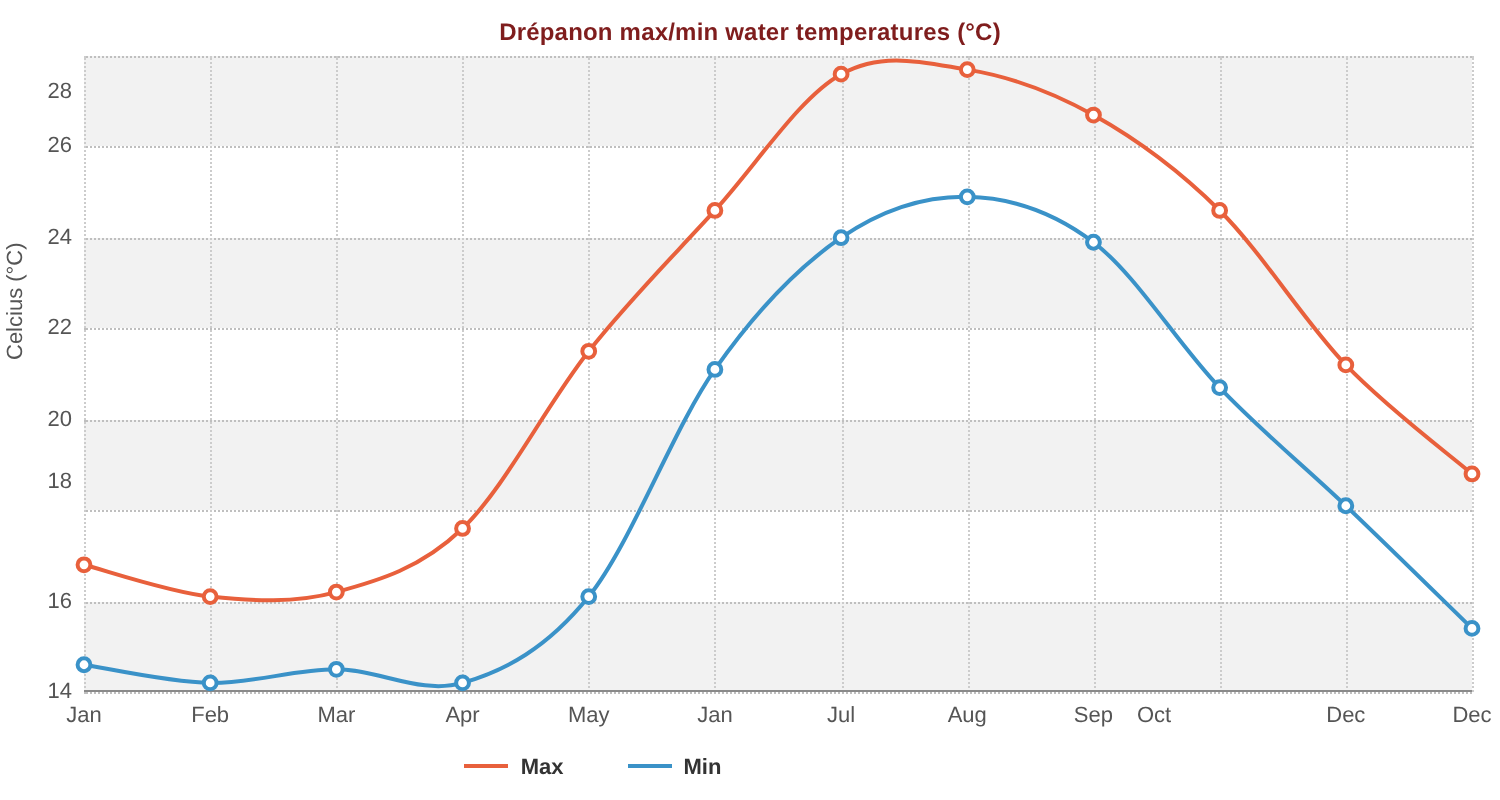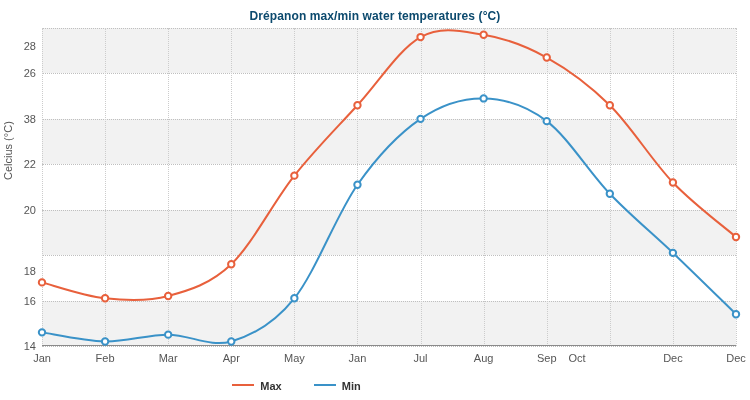--- a/index.html
+++ b/index.html
@@ -19,21 +19,21 @@
     height: 400px;
   }
   #chart-title {
     position: absolute;
     top: 9px;
     left: 0;
     width: 750px;
     text-align: center;
     font-size: 12px;
     font-weight: bold;
-    color: #0c4a6e;
+    color: #7f1d1d;
     letter-spacing: 0.1px;
   }
   #ylabel {
     position: absolute;
     left: 2px;
     top: 180px;
     transform: rotate(-90deg);
     transform-origin: left top;
     font-size: 11px;
     color: #555555;
@@ -172,24 +172,24 @@
         <div class="vgridline" style="left: 441.636px;"></div>
         <div class="vgridline" style="left: 504.727px;"></div>
         <div class="vgridline" style="left: 567.818px;"></div>
         <div class="vgridline" style="left: 630.909px;"></div>
         <div class="vgridline" style="left: 694px;"></div>
       </div>
     <div class="axis-line-x"></div>
     <div id="yticks">
         <div class="ytick" style="top: 318px;">14</div>
         <div class="ytick" style="top: 272.571px; margin-left: 44px;">16</div>
-        <div class="ytick" style="top: 243px;">18</div>
+        <div class="ytick" style="top: 213px;">18</div>
         <div class="ytick" style="top: 181.714px;">20</div>
         <div class="ytick" style="top: 136.286px;">22</div>
-        <div class="ytick" style="top: 90.8571px;">38</div>
+        <div class="ytick" style="top: 90.8571px;">24</div>
         <div class="ytick" style="top: 45.4286px;">26</div>
         <div class="ytick" style="top: 18px;">28</div>
       </div>
     <div id="xticks">
         <div class="xtick" style="left: 0px;">Jan</div>
         <div class="xtick" style="left: 63.0909px;">Feb</div>
         <div class="xtick" style="left: 126.182px;">Mar</div>
         <div class="xtick" style="left: 189.273px;">Apr</div>
         <div class="xtick" style="left: 252.364px;">May</div>
         <div class="xtick" style="left: 315.455px;">Jan</div>

